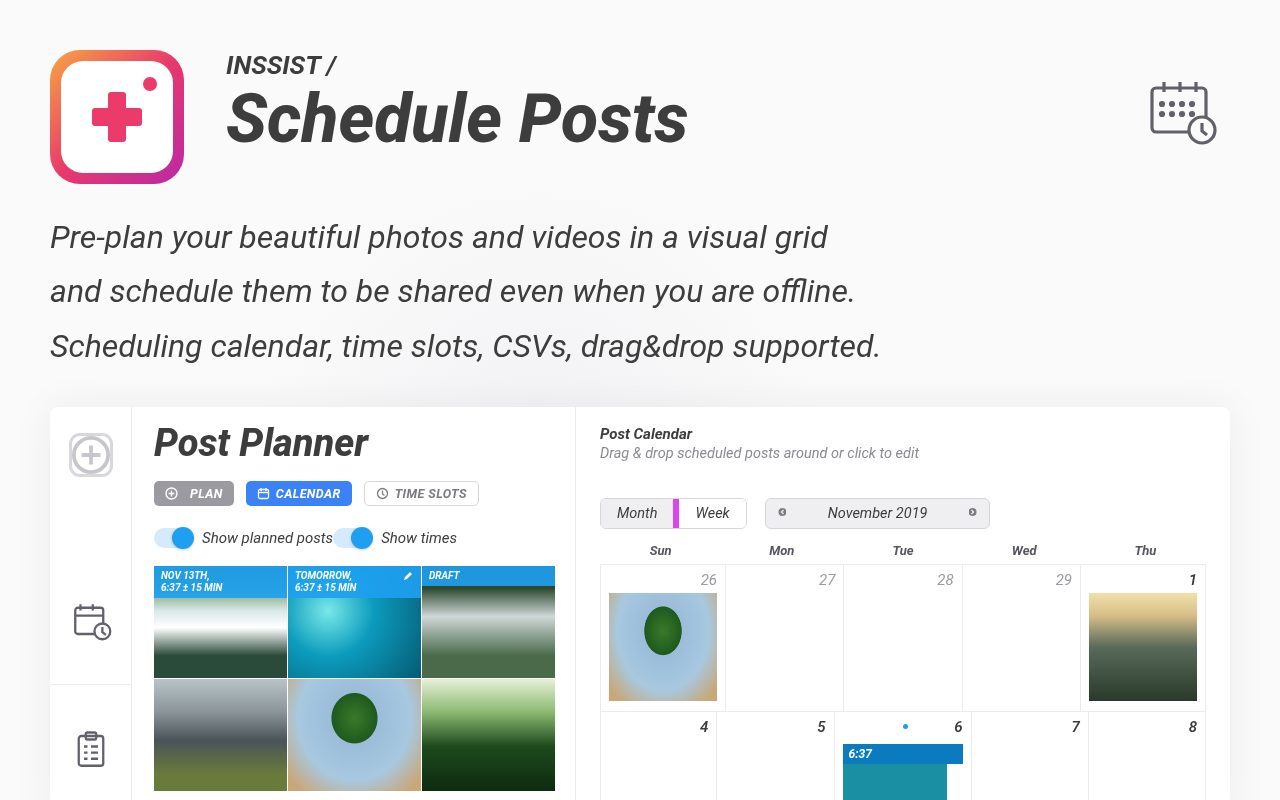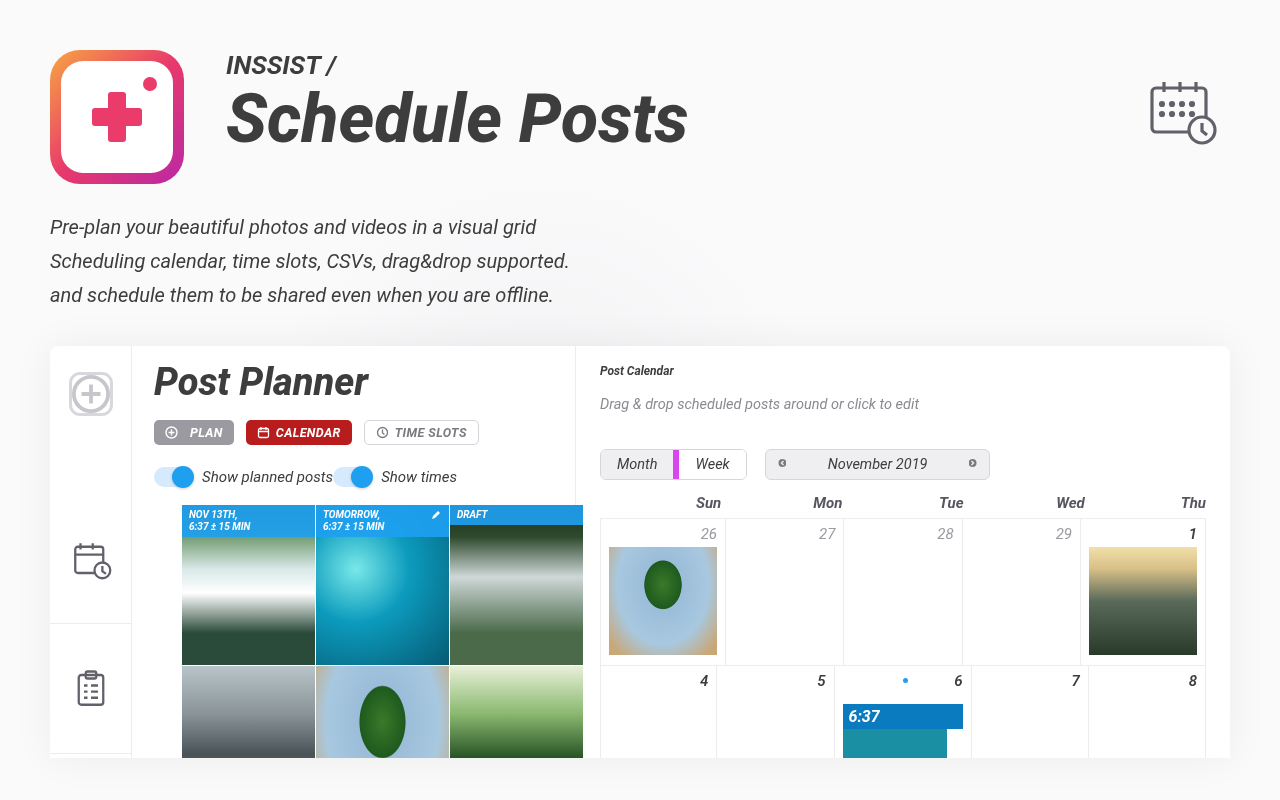--- a/index.html
+++ b/index.html
@@ -86,21 +86,21 @@
   }
   .header-icon {
     position: absolute;
     right: 12px;
     top: 24px;
     width: 72px;
     height: 72px;
   }
   .intro {
     margin-top: 26px;
-    font-size: 20px;
+    font-size: 32px;
     line-height: 1.7;
     color: #3d3d3d;
     font-weight: 400;
   }
   .app-window {
     margin-top: 34px;
     background: white;
     border-radius: 8px 8px 0 0;
     display: flex;
     height: 412px;
@@ -168,21 +168,21 @@
     align-items: center;
     gap: 6px;
     padding: 4px 11px;
     border-radius: 5px;
     font-size: 12.5px;
     font-weight: 700;
     letter-spacing: 0.4px;
     cursor: pointer;
   }
   .chip.grey { background: #9a9aa0; color: #fff; gap: 12px; }
-  .chip.blue { background: #b91c1c; color: #fff; }
+  .chip.blue { background: #3b82f6; color: #fff; }
   .chip.outline { background: #fff; color: #7a7a82; border: 1px solid #d6d6da;}
   .toggles {
     display: flex;
     margin-top: 22px;
     align-items: center;
   }
   .toggle-group { display: flex; align-items: center; gap: 10px; font-size: 15px; color: #3d3d3d;}
   .toggle {
     width: 38px; height: 20px;
     background: #d6eafd;
@@ -199,47 +199,46 @@
     top: -1px; right: -2px;
     box-shadow: 0 1px 3px rgba(0,0,0,0.2);
   }
   .grid {
     display: grid;
     grid-template-columns: repeat(3, 133px);
     gap: 1px;
     margin-top: 18px;
   }
   .tile-post {
-    width: 133px; height: 160px;
+    width: 133px; height: 112px;
     position: relative;
     background: #ddd;
     overflow: hidden;
-    margin-left: 28px;
   }
   .tile-label {
     position: absolute;
     top: 0; left: 0; right: 0;
     background: rgba(30,159,240,0.92);
     color: #fff;
     font-size: 10px;
     font-weight: 700;
     padding: 4px 7px;
     line-height: 1.2;
     display: flex;
     justify-content: space-between;
     align-items: flex-start;
   }
   .tile-label.draft { background: rgba(30,159,240,0.92); }
   .edit-ic { flex-shrink: 0; margin-left: 4px;}
   .calendar {
     flex: 1;
     padding: 18px 24px 0 24px;
   }
-  .cal-title { font-size: 12px; font-weight: 700; color: #3d3d3d; }
-  .cal-sub { font-size: 14.5px; color: #8a8a92; margin-top: 18px; }
+  .cal-title { font-size: 15px; font-weight: 700; color: #3d3d3d; }
+  .cal-sub { font-size: 14.5px; color: #8a8a92; margin-top: 2px; }
   .cal-controls {
     display: flex;
     gap: 18px;
     margin-top: 36px;
     align-items: center;
   }
   .seg {
     display: inline-flex;
     border: 1px solid #d6d6da;
     border-radius: 6px;
@@ -272,22 +271,22 @@
     padding: 6px 30px;
     font-size: 14.5px;
     color: #3d3d3d;
   }
   .cal-grid {
     margin-top: 14px;
   }
   .cal-head {
     display: grid;
     grid-template-columns: repeat(5, 1fr);
-    text-align: right;
-    font-size: 15px;
+    text-align: center;
+    font-size: 13px;
     font-weight: 700;
     color: #565660;
     padding-bottom: 6px;
   }
   .cal-row {
     display: grid;
     grid-template-columns: repeat(5, 1fr);
     border-top: 1px solid #ececef;
   }
   .cal-cell {
@@ -310,24 +309,24 @@
   }
   .dot-today {
     position: absolute;
     top: 12px;
     left: 50%;
     width: 5px; height: 5px;
     background: #1e9ff0;
     border-radius: 50%;
   }
   .mini-event {
-    margin-top: 14px;
+    margin-top: 8px;
     background: #0a7bbf;
     color: #fff;
-    font-size: 16px;
+    font-size: 12px;
     font-weight: 700;
     padding: 3px 6px;
     width: 120px;
   }
   .mini-event + .mini-thumb {
     width: 104px;
     height: 52px;
     background: #1a8fa3;
   }
 
@@ -371,22 +370,22 @@
           <circle cx="36" cy="40" r="1.5" fill="#61616a"></circle>
           <circle cx="46" cy="40" r="1.5" fill="#61616a"></circle>
         <circle cx="56" cy="56" r="13" fill="#fafafb"></circle>
         <path d="M56 49 v8 l5 4"></path>
       </svg>
     </div>
   </div>
 
   <div class="intro">
     <div>Pre-plan your beautiful photos and videos in a visual grid</div>
+    <div>and schedule them to be shared even when you are offline.</div>
     <div>Scheduling calendar, time slots, CSVs, drag&amp;drop supported.</div>
-    <div>and schedule them to be shared even when you are offline.</div>
   </div>
 
   <div class="app-window">
 
     <div class="sidebar">
       <div class="sidebar-item first">
         <div class="tile">
           <svg width="20" height="20" viewBox="0 0 20 20">
               <circle cx="10" cy="10" r="9" fill="none" stroke="#c6c6cc" stroke-width="2"></circle>
               <path d="M10 5v10M5 10h10" stroke="#c6c6cc" stroke-width="2"></path>

